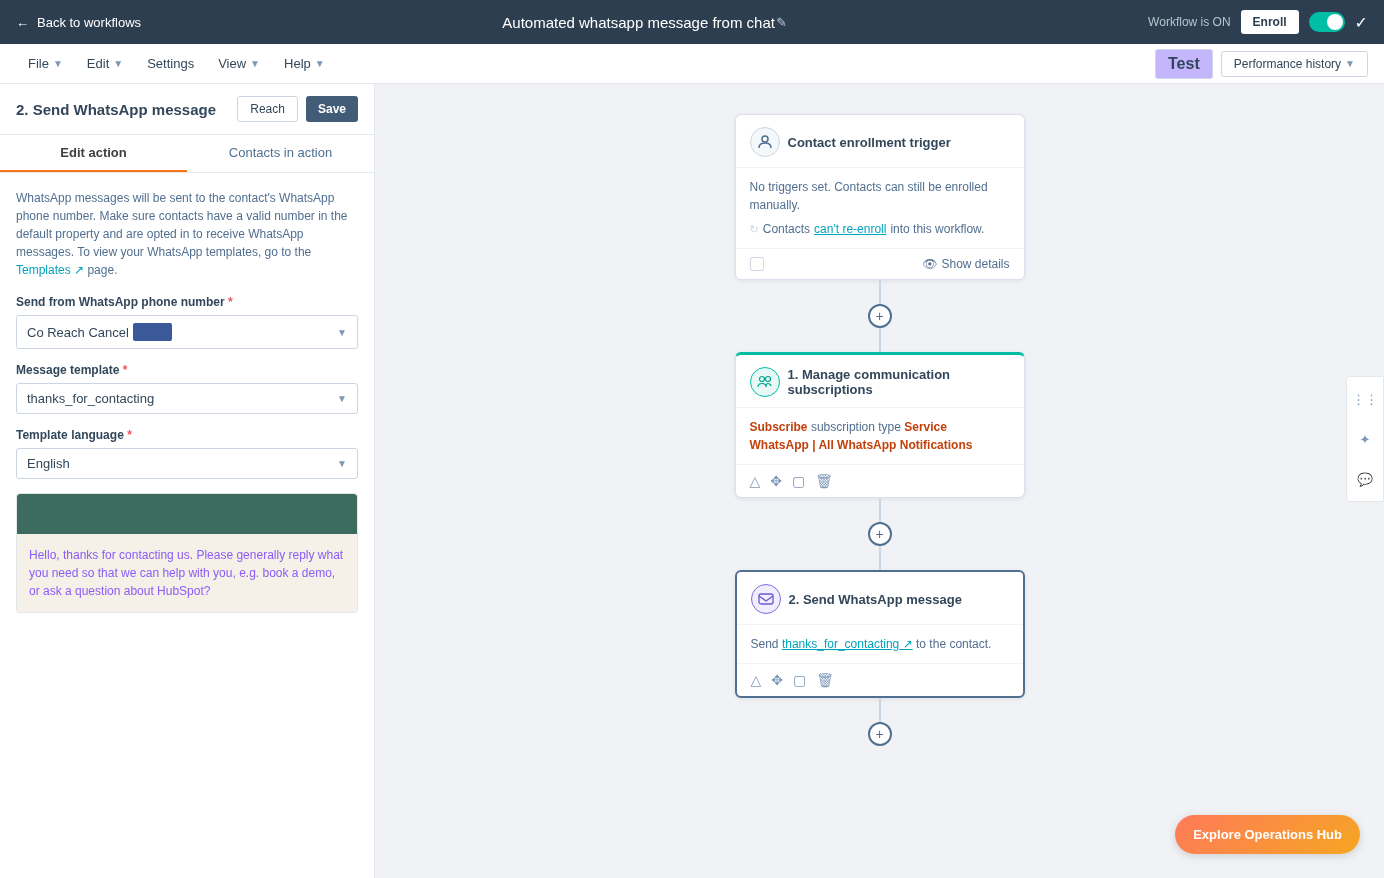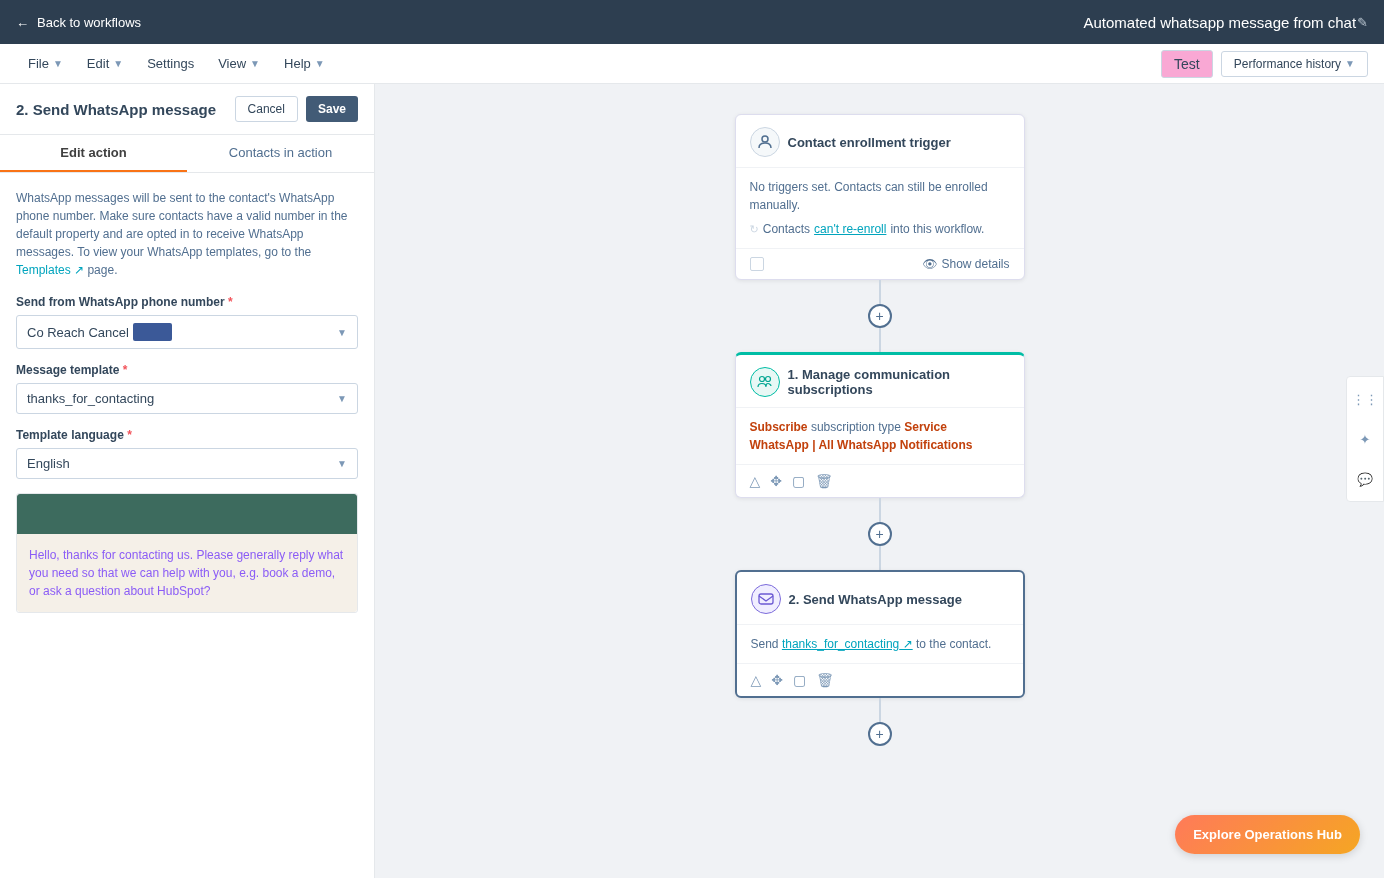--- a/index.html
+++ b/index.html
@@ -67,27 +67,28 @@
       gap: 4px;
       padding: 0 12px;
       height: 40px;
       cursor: pointer;
       font-size: 13px;
       color: #33475b;
     }
     .chevron { font-size: 10px; color: #7c98b6; }
     .sec-nav-right { margin-left: auto; display: flex; align-items: center; gap: 8px; }
     .test-btn {
-      background: #f9a8d4;
+      background: #c4b5fd;
       border: 1px solid #cbd6e2;
       padding: 5px 12px;
       border-radius: 3px;
-      font-size: 14px;
+      font-size: 16px;
       cursor: pointer;
       color: #33475b;
+      font-weight: bold;
     }
     .perf-btn {
       background: #fff;
       border: 1px solid #cbd6e2;
       padding: 5px 12px;
       border-radius: 3px;
       font-size: 12px;
       cursor: pointer;
       color: #33475b;
       display: flex;
@@ -393,20 +394,26 @@
 
 <div class="top-nav">
   <div class="top-nav-left">
     <span>←</span>
     <span>Back to workflows</span>
   </div>
   <div class="top-nav-center">
     <span class="title">Automated whatsapp message from chat</span>
     <span class="edit-icon">✎</span>
   </div>
+  <div class="top-nav-right">
+    <span class="workflow-on">Workflow is ON</span>
+    <button class="enroll-btn">Enroll</button>
+    <div class="toggle-switch"></div>
+    <span style="color:#fff;font-size:16px;">✓</span>
+  </div>
 </div>
 
 <div class="sec-nav">
   <div class="sec-nav-item">
     <span>File</span>
     <span class="chevron">▼</span>
   </div>
   <div class="sec-nav-item">
     <span>Edit</span>
     <span class="chevron">▼</span>
@@ -431,21 +438,21 @@
   </div>
 </div>
 
 <div class="main-layout">
 
   <div class="sidebar">
 
     <div class="sidebar-header">
       <span class="sidebar-title">2. Send WhatsApp message</span>
       <div class="sidebar-actions">
-        <button class="cancel-btn">Cancel</button>
+        <button class="cancel-btn">Reach</button>
         <button class="save-btn">Save</button>
       </div>
     </div>
 
     <div class="sidebar-tabs">
       <div class="sidebar-tab active">
         <span>Edit action</span>
       </div>
       <div class="sidebar-tab">
         <span>Contacts in action</span>

